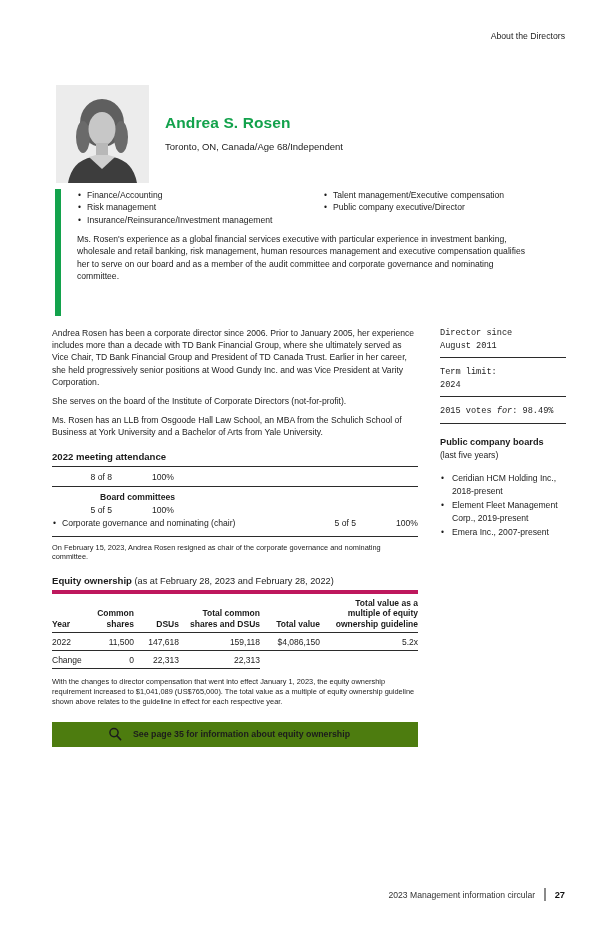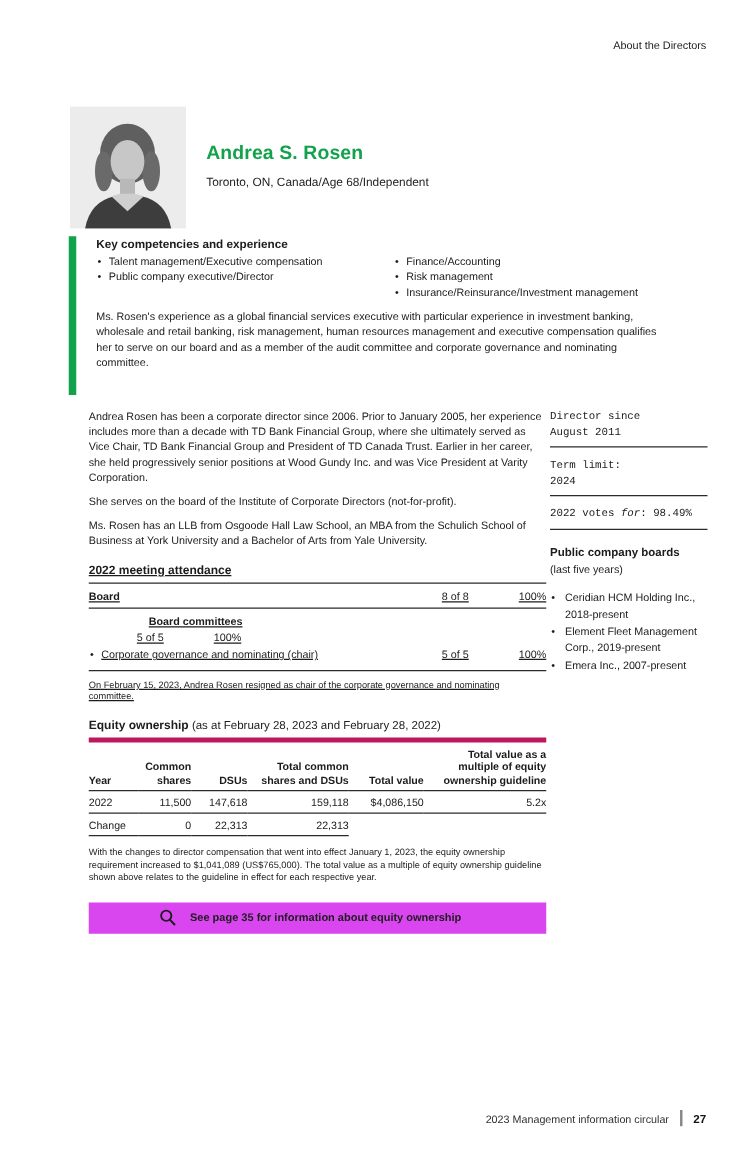--- a/index.html
+++ b/index.html
@@ -20,25 +20,25 @@
   .comp-title { font-size:9.4px; font-weight:bold; margin-bottom:3px; }
   .comp-cols { display:flex; }
   .comp-col-left { width:246px; }
   .comp-col-right { flex:1; }
   ul.plain { list-style:none; }
   ul.plain li { font-size:8.6px; line-height:12.3px; padding-left:10px; position:relative; }
   ul.plain li::before { content:"•"; position:absolute; left:1px; }
   .comp-summary { margin-top:7px; width:458px; font-size:8.6px; line-height:12.4px; }
 
   
-  .main-col { position:absolute; left:71px; top:327px; width:366px; }
+  .main-col { position:absolute; left:52px; top:327px; width:366px; }
   .main-col p.bio { font-size:8.6px; line-height:12.2px; margin-bottom:7px; }
 
   .section-title { font-size:9.6px; font-weight:bold; padding-bottom:4px; border-bottom:1px solid #2b2b2b; }
-  .attendance { margin-top:12px;text-decoration:underline; }
+  .attendance { margin-top:12px; }
   .att-row { display:flex; align-items:baseline; padding:5px 0 4px; border-bottom:1px solid #2b2b2b; font-size:8.6px; }
   .att-label { flex:1; font-weight:bold; }
   .att-count { width:60px; text-align:right; }
   .att-pct { width:62px; text-align:right; }
   .committees { padding:5px 0 5px; border-bottom:1px solid #2b2b2b; }
   .committees-title { font-size:8.6px; font-weight:bold; margin-bottom:2px;padding-left:48px; }
   .cmt-row { display:flex; align-items:baseline; font-size:8.6px; line-height:13.5px; }
   .cmt-label { flex:1; padding-left:10px; position:relative; }
   .cmt-label::before { content:"•"; position:absolute; left:1px; }
   .footnote { font-size:7.4px; line-height:9.7px; margin-top:6px; color:#1c1c1c; }
@@ -51,21 +51,21 @@
   table.equity-table th { font-weight:bold; text-align:right; vertical-align:bottom;
       padding:4px 0 3px 5px; line-height:10.4px; border-bottom:1px solid #2b2b2b; }
   table.equity-table th:first-child { text-align:left; padding-left:0; }
   table.equity-table td { text-align:right; padding:3.5px 0 3.5px 5px; border-bottom:1px solid #2b2b2b; }
   table.equity-table td:first-child { text-align:left; padding-left:0; }
   table.equity-table tr.change-row td { border-bottom:none; }
   table.equity-table tr.change-row td.bordered { border-bottom:1px solid #2b2b2b; }
 
   .equity-footnote { font-size:7.4px; line-height:9.8px; margin-top:8px; }
 
-  .callout { margin-top:15px; height:25px; width:366px; background:#d946ef;
+  .callout { margin-top:15px; height:25px; width:366px; background:#4d7c0f;
              display:flex; align-items:center; padding-left:56px; }
   .callout-text { font-size:8.8px; font-weight:bold; color:#1c1c1c; margin-left:11px; }
 
   
   .sidebar { position:absolute; left:440px; top:327px; width:126px; font-size:8.6px; line-height:12.6px; }
   .sb-block { padding-bottom:5px; border-bottom:1px solid #2b2b2b; margin-bottom:8px;font-family:Liberation Mono, monospace; }
   .sb-votes .it { font-style:italic; }
   .sb-boards { margin-top:12px; }
   .sb-boards-title { font-size:9.2px; font-weight:bold; }
   .sb-boards-sub { font-size:8.6px; margin-bottom:11px; }
@@ -98,44 +98,42 @@
       <path d="M33 72 L46 84 L59 72 L52 70 L40 70 Z" fill="#cfcfcf"></path>
     </svg>
   </div>
 
   <div class="name-block">
     <div class="director-name">Andrea S. Rosen</div>
     <div class="director-details">Toronto, ON, Canada/Age 68/Independent</div>
   </div>
 
   <div class="competencies">
-    <div class="comp-title">Key competencies and experience</div>
     <div class="comp-cols">
-      <ul class="plain comp-col-right">
-        <li>Talent management/Executive compensation</li>
-        <li>Public company executive/Director</li>
-      </ul>
       <ul class="plain comp-col-left">
         <li>Finance/Accounting</li>
         <li>Risk management</li>
         <li>Insurance/Reinsurance/Investment management</li>
       </ul>
+      <ul class="plain comp-col-right">
+        <li>Talent management/Executive compensation</li>
+        <li>Public company executive/Director</li>
+      </ul>
     </div>
     <p class="comp-summary">Ms. Rosen's experience as a global financial services executive with particular experience in investment banking, wholesale and retail banking, risk management, human resources management and executive compensation qualifies her to serve on our board and as a member of the audit committee and corporate governance and nominating committee.</p>
   </div>
 
   <div class="main-col">
     <p class="bio">Andrea Rosen has been a corporate director since 2006. Prior to January 2005, her experience includes more than a decade with TD Bank Financial Group, where she ultimately served as Vice Chair, TD Bank Financial Group and President of TD Canada Trust. Earlier in her career, she held progressively senior positions at Wood Gundy Inc. and was Vice President at Varity Corporation.</p>
     <p class="bio">She serves on the board of the Institute of Corporate Directors (not-for-profit).</p>
     <p class="bio">Ms. Rosen has an LLB from Osgoode Hall Law School, an MBA from the Schulich School of Business at York University and a Bachelor of Arts from Yale University.</p>
 
     <div class="attendance">
       <div class="section-title">2022 meeting attendance</div>
       <div class="att-row">
-        <span class="att-label">Board</span>
         <span class="att-count">8 of 8</span>
         <span class="att-pct">100%</span>
       </div>
       <div class="committees">
         <div class="committees-title">Board committees</div>
         <div class="cmt-row">
           <span class="att-count">5 of 5</span>
           <span class="att-pct">100%</span>
         </div>
         <div class="cmt-row">
@@ -204,21 +202,21 @@
   <div class="sidebar">
     <div class="sb-block">
       <div>Director since</div>
       <div>August 2011</div>
     </div>
     <div class="sb-block">
       <div>Term limit:</div>
       <div>2024</div>
     </div>
     <div class="sb-block sb-votes">
-      <span>2022 votes </span><span class="it">for</span><span>: 98.49%</span>
+      <span>2015 votes </span><span class="it">for</span><span>: 98.49%</span>
     </div>
     <div class="sb-boards">
       <div class="sb-boards-title">Public company boards</div>
       <div class="sb-boards-sub">(last five years)</div>
       <ul>
         <li>Ceridian HCM Holding Inc., 2018-present</li>
         <li>Element Fleet Management Corp., 2019-present</li>
         <li>Emera Inc., 2007-present</li>
       </ul>
     </div>

